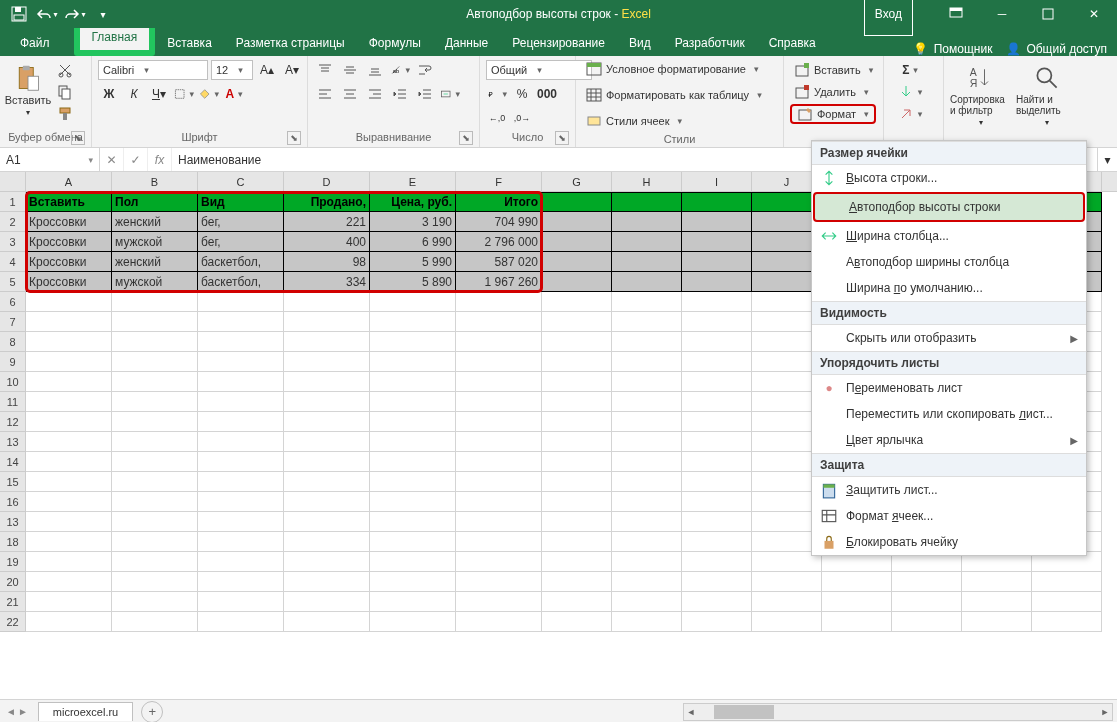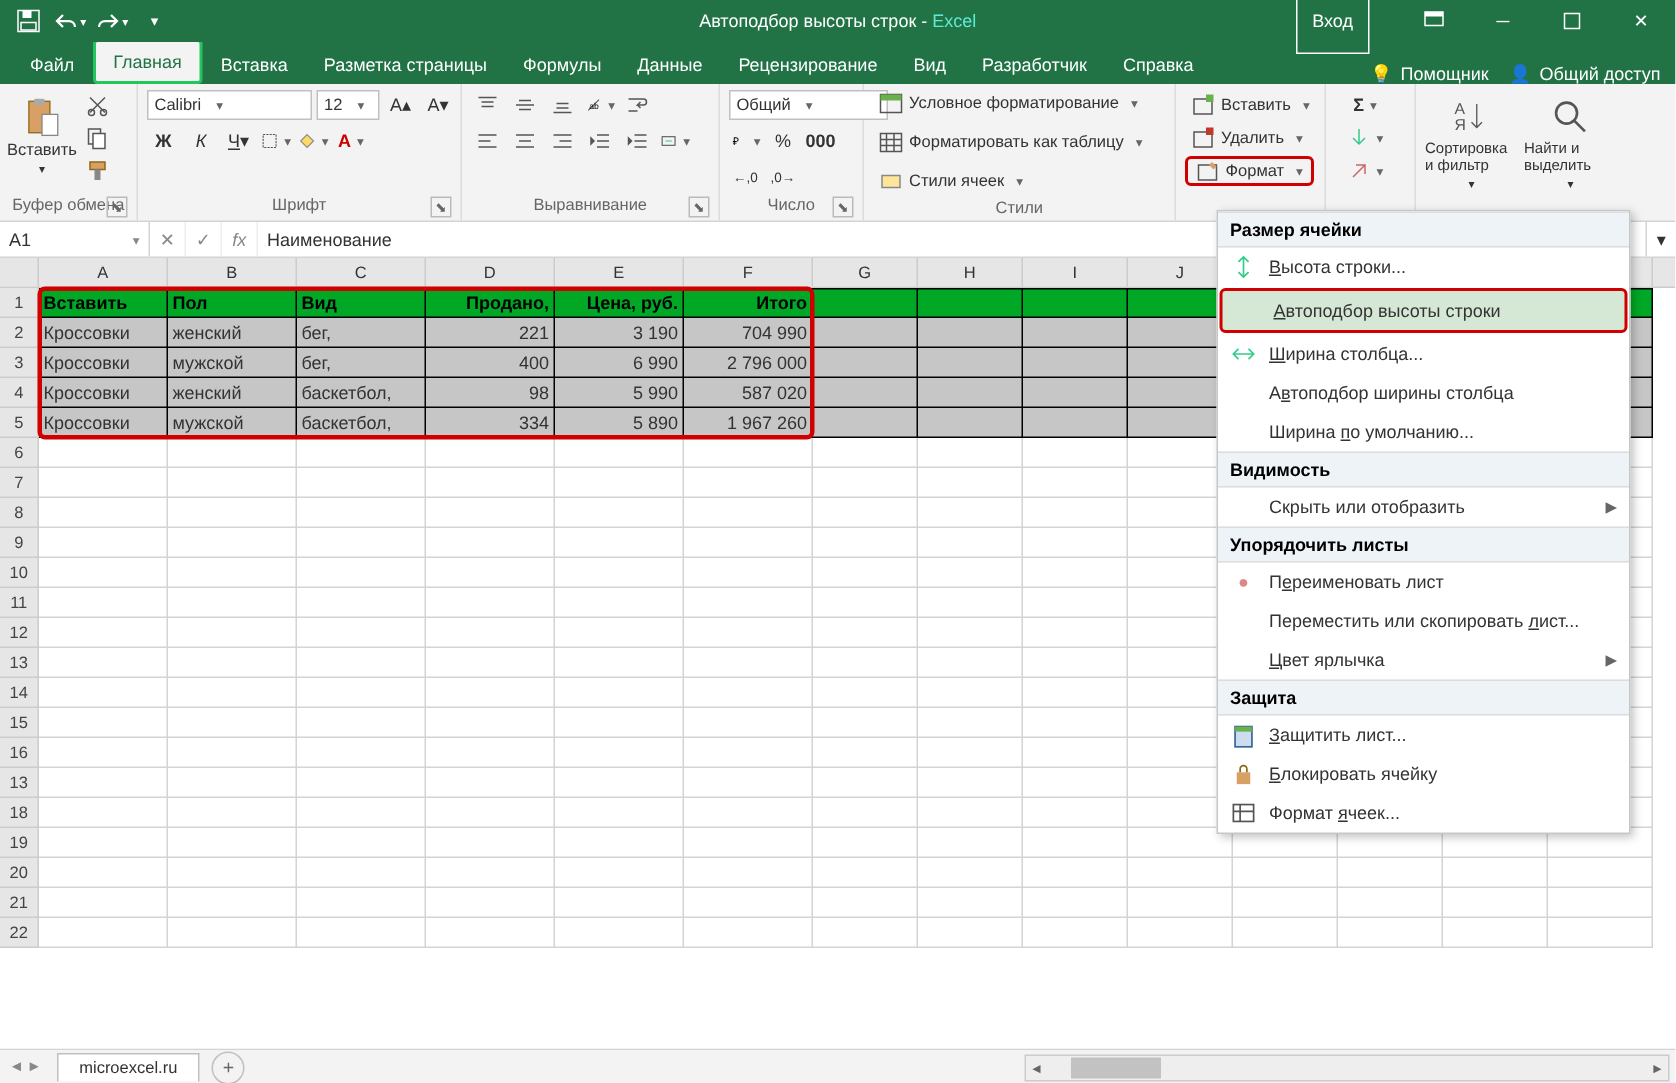--- a/index.html
+++ b/index.html
@@ -4,30 +4,30 @@
 <style>
   * { box-sizing: border-box; margin: 0; padding: 0; font-family: "Segoe UI", Tahoma, sans-serif; }
   body { background: #fff; font-size: 12px; color: #333; overflow: hidden; width: 1117px; height: 722px; position: relative; }
 
   
   .titlebar { background: #217346; height: 28px; display: flex; align-items: center; color: #fff; position: relative; }
   .qat { display: flex; gap: 2px; align-items: center; margin-left: 6px; }
   .qat-item { width: 26px; height: 22px; display: flex; align-items: center; justify-content: center; }
   .qat-item svg { width: 16px; height: 16px; }
   .title { position: absolute; left: 50%; transform: translateX(-50%); font-size: 12px; }
-  .title .app { color: #5eead4; }
+  .title .app { color: #fde047; }
   .win-btns { margin-left: auto; display: flex; align-items: center; }
   .login-btn { border: 1px solid #fff; padding: 14px 10px; font-size: 12px; margin-right: 20px; color: #fff; }
   .win-btn { width: 46px; height: 28px; display: flex; align-items: center; justify-content: center; }
 
   
   .ribbon-tabs { background: #217346; height: 28px; display: flex; align-items: flex-end; color: #fff; padding-left: 8px; }
   .ribbon-tab { padding: 6px 12px; font-size: 12px; cursor: pointer; }
   .ribbon-tab.active { background: #f3f3f3; color: #217346; border-radius: 2px 2px 0 0; }
-  .ribbon-tab.highlight { border: 2px solid #22c55e; border-radius: 3px; }
+  .ribbon-tab.highlight { border: 6px solid #22c55e; border-radius: 3px; margin-left: 12px; }
   .ribbon-right { margin-left: auto; display: flex; align-items: center; padding-right: 10px; font-size: 12px; gap: 14px; }
   .ribbon-right-item { display: flex; align-items: center; gap: 5px; }
 
   
   .ribbon { background: #f3f3f3; height: 92px; border-bottom: 1px solid #d4d4d4; display: flex; }
   .group { border-right: 1px solid #dcdcdc; padding: 4px 6px 2px; display: flex; flex-direction: column; justify-content: flex-end; }
   .group-body { flex: 1; display: flex; gap: 4px; align-items: flex-start; }
   .group-label { text-align: center; font-size: 11px; color: #666; padding-top: 2px; height: 16px; position: relative; }
   .group-label .launcher { position: absolute; right: 0; bottom: 0; width: 14px; height: 14px; border: 1px solid #bbb; font-size: 9px; display: flex; align-items: center; justify-content: center; color: #666; }
   .big-btn { display: flex; flex-direction: column; align-items: center; justify-content: center; width: 44px; font-size: 11px; gap: 2px; padding-top: 4px; }
@@ -58,21 +58,21 @@
   .row { display: flex; height: 20px; }
   .row-h { width: 26px; background: #e6e6e6; border-right: 1px solid #ccc; border-bottom: 1px solid #ccc; display: flex; align-items: center; justify-content: center; font-size: 11px; color: #444; }
   .cell { border-right: 1px solid #d4d4d4; border-bottom: 1px solid #d4d4d4; padding: 0 3px; font-size: 12px; display: flex; align-items: center; overflow: hidden; white-space: nowrap; }
   .cell.r { justify-content: flex-end; }
   .hdr-row .cell { background: #00a826; color: #000; font-weight: bold; border-right-color: #000; border-bottom-color: #000; border-top: 1px solid #000; }
   .data-row .cell { background: #c6c6c6; border-right-color: #000; border-bottom-color: #000; }
   .data-selection { position: absolute; border: 3px solid #d10000; border-radius: 5px; pointer-events: none; }
 
   
   .dropdown { position: absolute; right: 30px; top: 140px; width: 276px; background: #fff; border: 1px solid #c6c6c6; box-shadow: 2px 2px 6px rgba(0,0,0,0.25); z-index: 10; }
-  .dd-section { background: #eef3f8; border-top: 1px solid #ddd; border-bottom: 1px solid #ddd; padding: 4px 8px; font-weight: bold; font-size: 12px; color: #000000; }
+  .dd-section { background: #eef3f8; border-top: 1px solid #ddd; border-bottom: 1px solid #ddd; padding: 4px 8px; font-weight: bold; font-size: 12px; color: #404040; }
   .dd-item { display: flex; align-items: center; padding: 4px 8px; gap: 8px; font-size: 12px; cursor: pointer; }
   .dd-item.highlight { background: #d5e8d5; border: 2px solid #d10000; border-radius: 4px; margin: 1px; }
   .dd-item .u { text-decoration: underline; }
   .dd-icon { width: 18px; height: 18px; display: flex; align-items: center; justify-content: center; }
   .dd-arrow-r { margin-left: auto; font-size: 10px; color: #666; }
 
   
   .sheet-bar { height: 24px; background: #f3f3f3; border-top: 1px solid #d4d4d4; display: flex; align-items: center; }
   .sheet-nav { display: flex; gap: 2px; padding: 0 6px; color: #888; font-size: 10px; }
   .sheet-tab { background: #fff; border: 1px solid #c0c0c0; border-bottom: none; padding: 3px 14px; font-size: 11px; margin-left: 4px; }
@@ -884,34 +884,34 @@
         <svg viewBox="0 0 16 16">
           <rect x="3" y="3" width="10" height="12" fill="#cde" stroke="#369"></rect>
           <rect x="3" y="3" width="10" height="3" fill="#6ab04c"></rect>
         </svg>
       </span>
       <span><span class="u">З</span>ащитить лист...</span>
     </div>
   <div class="dd-item">
       <span class="dd-icon">
         <svg viewBox="0 0 16 16">
+          <rect x="2" y="3" width="12" height="10" fill="none" stroke="#555"></rect>
+          <path d="M2 7h12M6 3v10" stroke="#555"></path>
+        </svg>
+      </span>
+      <span>Формат <span class="u">я</span>чеек...</span>
+    </div>
+  <div class="dd-item">
+      <span class="dd-icon">
+        <svg viewBox="0 0 16 16">
           <rect x="4" y="7" width="8" height="7" fill="#d9a066"></rect>
           <path d="M6 7V5a2 2 0 0 1 4 0v2" fill="none" stroke="#8b6914"></path>
         </svg>
       </span>
       <span><span class="u">Б</span>локировать ячейку</span>
-    </div>
-  <div class="dd-item">
-      <span class="dd-icon">
-        <svg viewBox="0 0 16 16">
-          <rect x="2" y="3" width="12" height="10" fill="none" stroke="#555"></rect>
-          <path d="M2 7h12M6 3v10" stroke="#555"></path>
-        </svg>
-      </span>
-      <span>Формат <span class="u">я</span>чеек...</span>
     </div>
 </div>
 
 <div class="sheet-bar">
   <div class="sheet-nav">
     <span>◄</span>
     <span>►</span>
   </div>
   <div class="sheet-tab">microexcel.ru</div>
   <div class="sheet-add">+</div>

